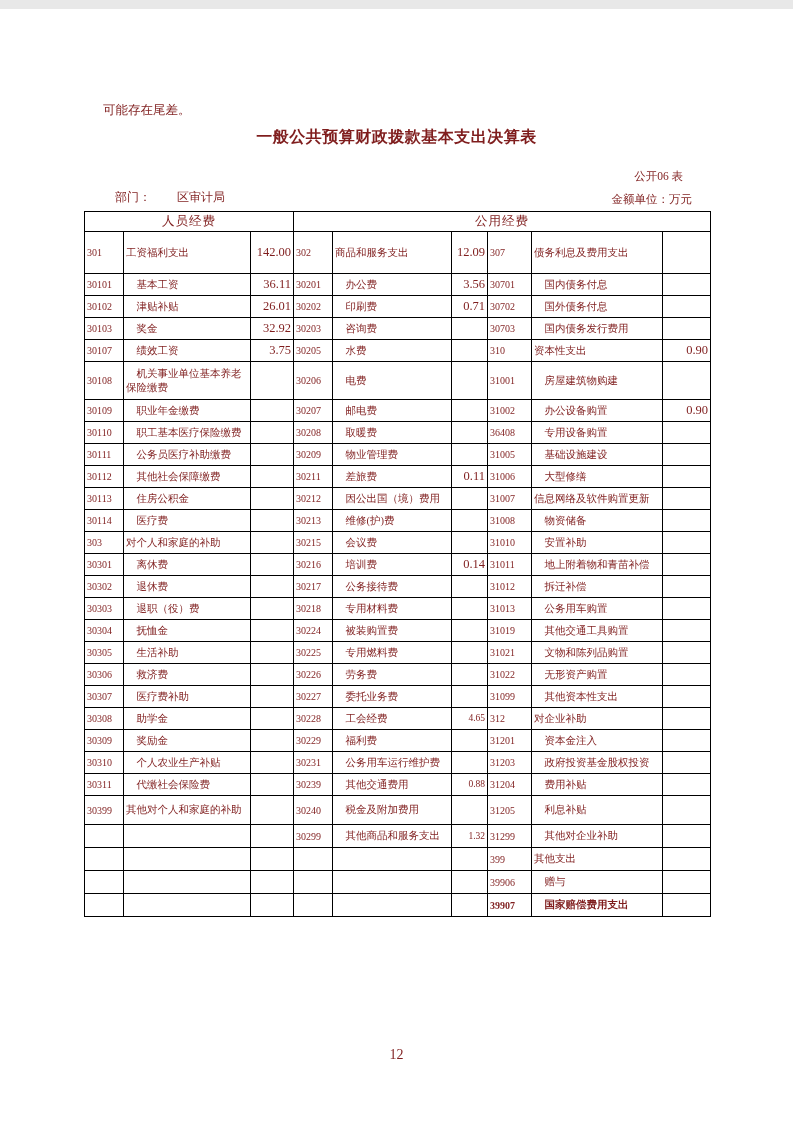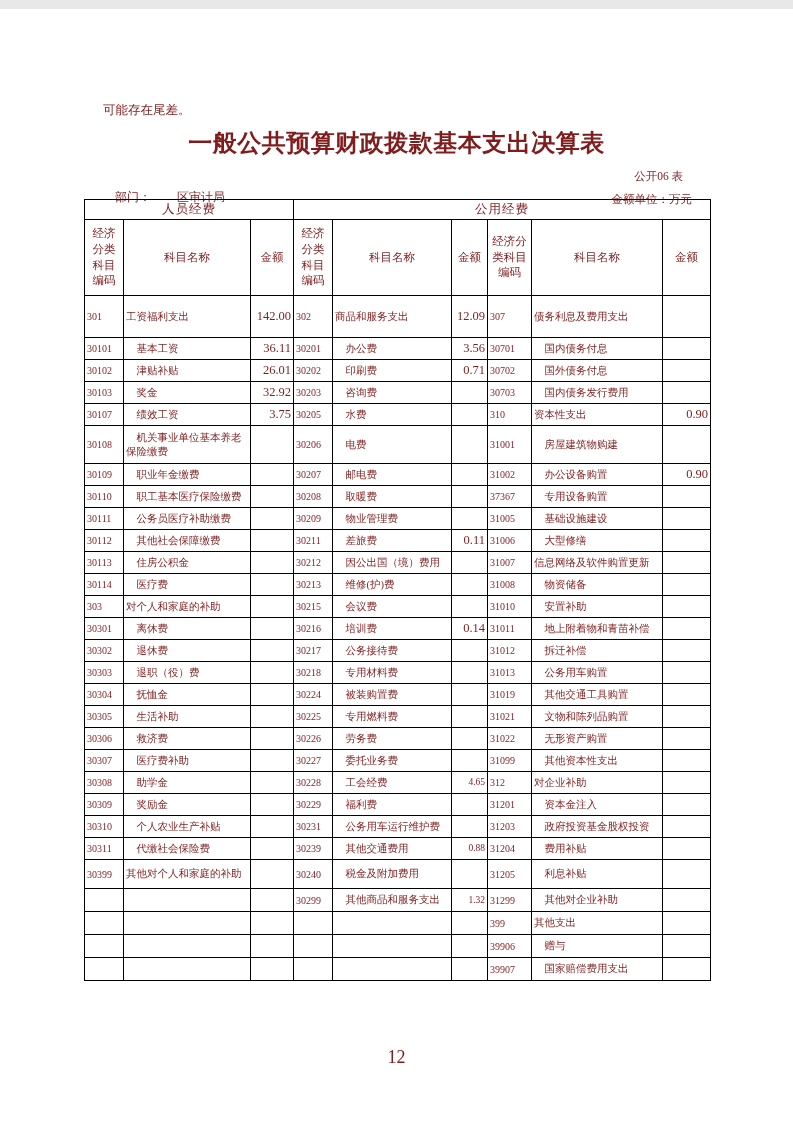--- a/index.html
+++ b/index.html
@@ -10,29 +10,29 @@
     margin:9px auto;
     font-family:"Liberation Serif","DejaVu Serif",serif;
     color:#7f1d1d;
     overflow:hidden;
   }
   .note{position:absolute;left:103px;top:93px;font-size:12.5px;}
   .title{
     position:absolute;left:0;top:118px;width:100%;
     margin:0;text-align:center;
     font-family:"Liberation Sans","DejaVu Sans",sans-serif;
-    font-size:24px;font-weight:bold;letter-spacing:0.5px;
+    font-size:16px;font-weight:bold;letter-spacing:0.5px;
   }
   .form-code{position:absolute;right:110px;top:160px;font-size:11.5px;}
   .dept-row{position:absolute;left:115px;top:180px;font-size:12px;}
   .dept-value{margin-left:26px;}
   .unit-note{position:absolute;right:101px;top:183px;font-size:11.5px;}
 
   table.budget{
-    position:absolute;left:84px;top:190px;
+    position:absolute;left:84px;top:202px;
     width:626px;
     border-collapse:collapse;
     table-layout:fixed;
     border:1.5px solid #000;
   }
   table.budget th, table.budget td{
     border:1px solid #000;
     padding:1px 2px;
     vertical-align:middle;
     overflow:hidden;
@@ -44,21 +44,21 @@
   tbody tr{height:22px;}
   td.code{font-size:10px;text-align:left;line-height:1.1;}
   td.name{font-size:10.5px;text-align:left;line-height:1.3;}
   td.amt{
     font-size:12.5px;text-align:right;
     line-height:1.15;word-break:break-all;
   }
   td.amt.sm{font-size:9.5px;text-align:right;}
   .page-number{
     position:absolute;left:0;top:1038px;width:100%;
-    text-align:center;font-size:18px;
+    text-align:center;font-size:14px;
   }
 </style>
 </head>
 <body>
 
 <div class="page">
 
   <div class="note">可能存在尾差。</div>
 
   <h1 class="title">一般公共预算财政拨款基本支出决算表</h1>
@@ -81,31 +81,20 @@
         <col style="width:36px">
       <col style="width:44px">
         <col style="width:131px">
         <col style="width:48px">
     </colgroup>
     <thead>
       <tr class="group-row">
         <th class="group" colspan="3">人员经费</th>
         <th class="group" colspan="6">公用经费</th>
       </tr>
-      <tr class="colhead-row">
-        <th class="colhead">经济分类科目编码</th>
-        <th class="colhead">科目名称</th>
-        <th class="colhead">金额</th>
-        <th class="colhead">经济分类科目编码</th>
-        <th class="colhead">科目名称</th>
-        <th class="colhead">金额</th>
-        <th class="colhead">经济分类科目编码</th>
-        <th class="colhead">科目名称</th>
-        <th class="colhead">金额</th>
-      </tr>
     </thead>
     <tbody id="budget-body">
         <tr style="height: 42px;">
           <td class="code">301</td>
           <td class="name">工资福利支出</td>
           <td class="amt">142.00</td>
           <td class="code">302</td>
           <td class="name">商品和服务支出</td>
           <td class="amt">12.09</td>
           <td class="code">307</td>
@@ -178,21 +167,21 @@
           <td class="name">　办公设备购置</td>
           <td class="amt">0.90</td>
         </tr>
         <tr>
           <td class="code">30110</td>
           <td class="name">　职工基本医疗保险缴费</td>
           <td class="amt"></td>
           <td class="code">30208</td>
           <td class="name">　取暖费</td>
           <td class="amt"></td>
-          <td class="code">37367</td>
+          <td class="code">36408</td>
           <td class="name">　专用设备购置</td>
           <td class="amt"></td>
         </tr>
         <tr>
           <td class="code">30111</td>
           <td class="name">　公务员医疗补助缴费</td>
           <td class="amt"></td>
           <td class="code">30209</td>
           <td class="name">　物业管理费</td>
           <td class="amt"></td>
@@ -402,21 +391,21 @@
           <td class="code"></td>
           <td class="name"></td>
           <td class="amt"></td>
           <td class="code"></td>
           <td class="name"></td>
           <td class="amt"></td>
           <td class="code">39906</td>
           <td class="name">　赠与</td>
           <td class="amt"></td>
         </tr>
-        <tr style="height: 23px;">
+        <tr style="height: 23px; font-weight: bold;">
           <td class="code"></td>
           <td class="name"></td>
           <td class="amt"></td>
           <td class="code"></td>
           <td class="name"></td>
           <td class="amt"></td>
           <td class="code">39907</td>
           <td class="name">　国家赔偿费用支出</td>
           <td class="amt"></td>
         </tr>

